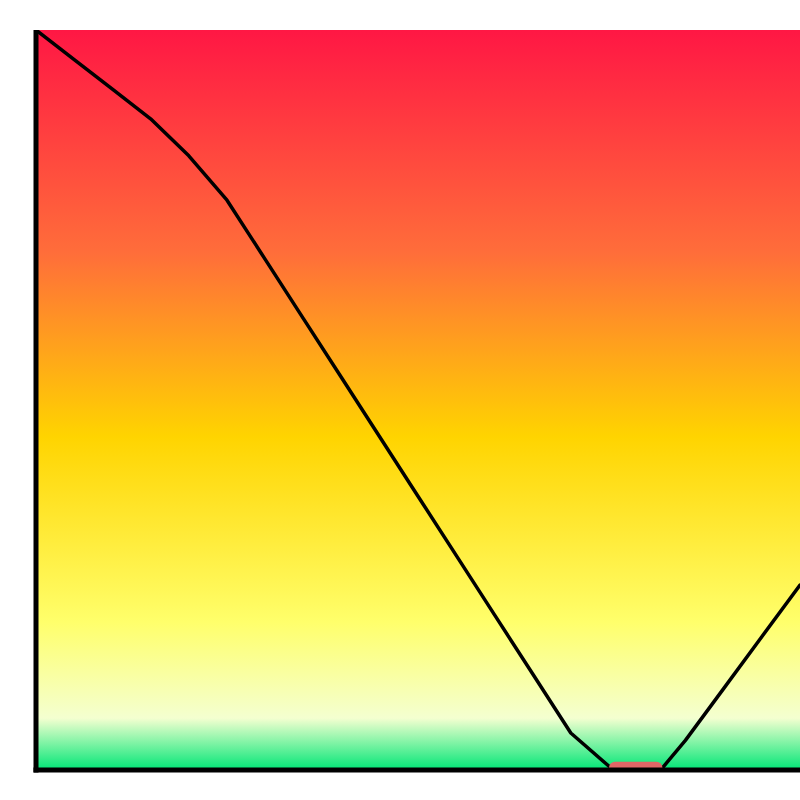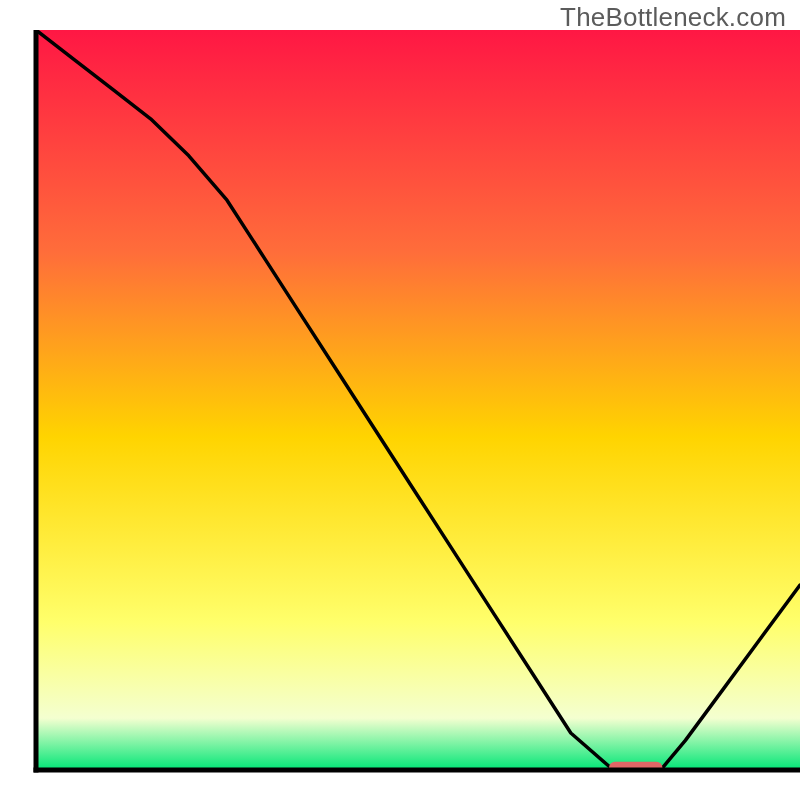--- a/index.html
+++ b/index.html
@@ -56,15 +56,14 @@
 
   <g clip-path="url(#plot-clip)">
     <path id="curve-path" fill="none" stroke="#000000" stroke-width="3.5" stroke-linejoin="round" stroke-linecap="round" d="M36.00 30.00 L74.20 59.60 L112.40 89.20 L150.60 118.80 L188.80 155.80 L227.00 200.20 L265.20 259.40 L303.40 318.60 L341.60 377.80 L379.80 437.00 L418.00 496.20 L456.20 555.40 L494.40 614.60 L532.60 673.80 L570.80 733.00 L609.00 766.30 L647.20 767.78 L662.48 767.78 L685.40 740.40 L723.60 688.60 L761.80 636.80 L800.00 585.00"></path>
     <rect id="marker-rect" fill="#e06666" rx="6" ry="6" x="609" y="761.78" width="53.48000000000002" height="12"></rect>
   </g>
 
   <line id="axis-y" stroke="#000000" stroke-width="5" x1="36" y1="30" x2="36" y2="772.5"></line>
   <line id="axis-x" stroke="#000000" stroke-width="5" x1="33.5" y1="770" x2="800" y2="770"></line>
 </svg>
 
-<div class="watermark">TheBottleneck.com</div>
 
 </div>
 
 </body></html>

